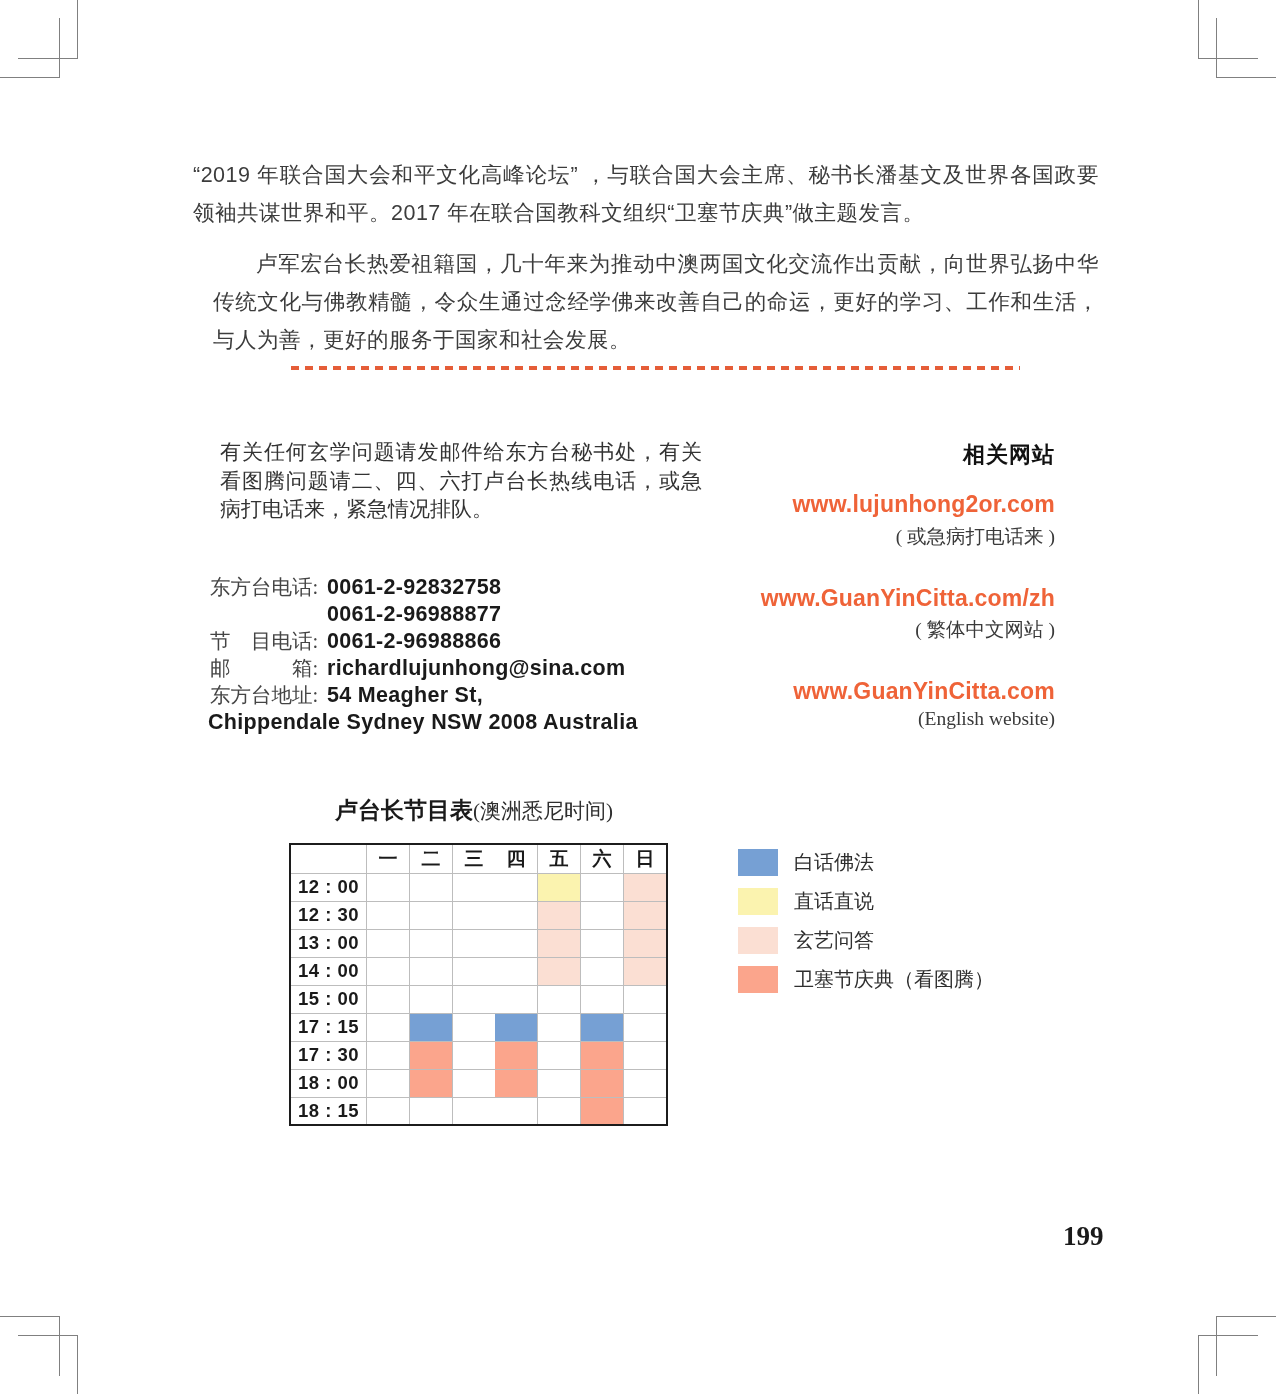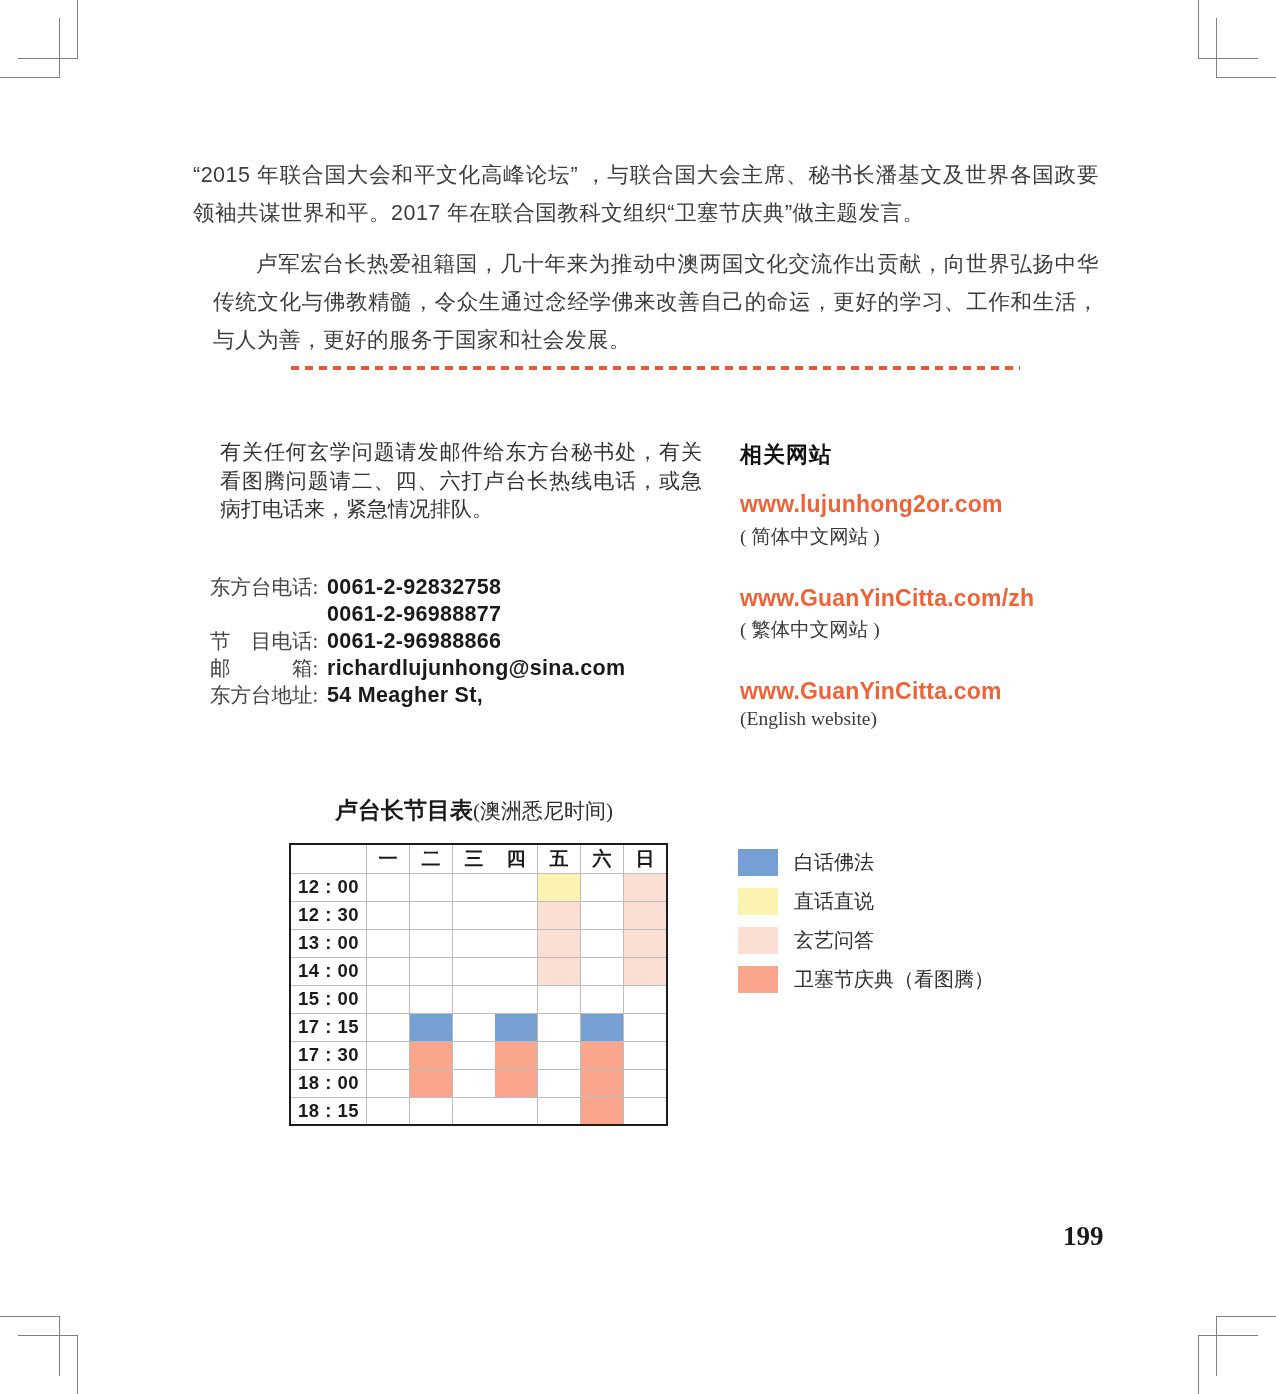--- a/index.html
+++ b/index.html
@@ -18,21 +18,21 @@
   
   .note{position:absolute;left:220px;top:438px;width:482px;color:#333;
         font-family:"Liberation Serif",serif;font-size:21px;line-height:28.5px;text-align:justify;}
   .contact{position:absolute;left:210px;top:546px;width:520px;margin-top:28px;}
   .crow{height:27px;line-height:27px;white-space:nowrap;}
   .clabel{display:inline-block;width:117px;color:#444;
           font-family:"Liberation Serif",serif;font-size:20.5px;}
   .cvalue{color:#1a1a1a;font-weight:bold;font-size:21.5px;letter-spacing:0.3px;}
   .addr2{color:#1a1a1a;font-weight:bold;font-size:21.5px;letter-spacing:0.3px;margin-left:-2px;}
   
-  .wsline{position:absolute;left:740px;width:315px;text-align:left;}
+  .wsline{position:absolute;left:740px;width:315px;text-align:right;}
   .wstitle{top:440px;font-size:22px;font-weight:bold;color:#111;letter-spacing:1px;}
   .wsurl{font-size:23px;font-weight:bold;color:#ef6338;letter-spacing:0.2px;}
   .wscap{font-family:"Liberation Serif",serif;font-size:19.5px;color:#3a3a3a;}
   .u0{top:491px;} .c0{top:523px;}
   .u1{top:585px;} .c1{top:616px;}
   .u2{top:678px;} .c2{top:708px;}
   
   .sched-title{position:absolute;left:279px;top:795px;width:390px;text-align:center;white-space:nowrap;}
   .st-bold{font-size:23px;font-weight:bold;color:#1a1a1a;}
   .st-normal{font-family:"Liberation Serif",serif;font-size:21px;color:#2e2e2e;}
@@ -76,21 +76,21 @@
   <div class="cm" style="left:18px;top:1335px;width:60px;height:1px;"></div>
   <div class="cm" style="left:59px;top:1317px;width:1px;height:59px;"></div>
   <div class="cm" style="left:0;top:1316px;width:60px;height:1px;"></div>
 
   <div class="cm" style="left:1198px;top:1336px;width:1px;height:58px;"></div>
   <div class="cm" style="left:1198px;top:1335px;width:60px;height:1px;"></div>
   <div class="cm" style="left:1216px;top:1317px;width:1px;height:59px;"></div>
   <div class="cm" style="left:1216px;top:1316px;width:60px;height:1px;"></div>
 
   <div class="intro">
-    <p>“2015 年联合国大会和平文化高峰论坛” ，与联合国大会主席、秘书长潘基文及世界各国政要领袖共谋世界和平。2017 年在联合国教科文组织“卫塞节庆典”做主题发言。</p>
+    <p>“2019 年联合国大会和平文化高峰论坛” ，与联合国大会主席、秘书长潘基文及世界各国政要领袖共谋世界和平。2017 年在联合国教科文组织“卫塞节庆典”做主题发言。</p>
     <p class="indent">卢军宏台长热爱祖籍国，几十年来为推动中澳两国文化交流作出贡献，向世界弘扬中华传统文化与佛教精髓，令众生通过念经学佛来改善自己的命运，更好的学习、工作和生活，与人为善，更好的服务于国家和社会发展。</p>
   </div>
 
   <div class="divider"></div>
 
   <div class="note">有关任何玄学问题请发邮件给东方台秘书处，有关看图腾问题请二、四、六打卢台长热线电话，或急病打电话来，紧急情况排队。</div>
 
   <div class="contact">
     <div class="crow">
       <span class="clabel">东方台电话:</span><span class="cvalue">0061-2-92832758</span>
@@ -100,25 +100,26 @@
     </div>
     <div class="crow">
       <span class="clabel">节　目电话:</span><span class="cvalue">0061-2-96988866</span>
     </div>
     <div class="crow">
       <span class="clabel">邮　　　箱:</span><span class="cvalue">richardlujunhong@sina.com</span>
     </div>
     <div class="crow">
       <span class="clabel">东方台地址:</span><span class="cvalue">54 Meagher St,</span>
     </div>
+    <div class="crow addr2">Chippendale Sydney NSW 2008 Australia</div>
   </div>
 
   <div class="wsline wstitle">相关网站</div>
   <div class="wsline wsurl u0">www.lujunhong2or.com</div>
-  <div class="wsline wscap c0">( 简体中文网站 )</div>
+  <div class="wsline wscap c0">( 或急病打电话来 )</div>
   <div class="wsline wsurl u1">www.GuanYinCitta.com/zh</div>
   <div class="wsline wscap c1">( 繁体中文网站 )</div>
   <div class="wsline wsurl u2">www.GuanYinCitta.com</div>
   <div class="wsline wscap c2">(English website)</div>
 
   <div class="sched-title">
     <span class="st-bold">卢台长节目表</span><span class="st-normal">(澳洲悉尼时间)</span>
   </div>
 
   <table class="sched">

